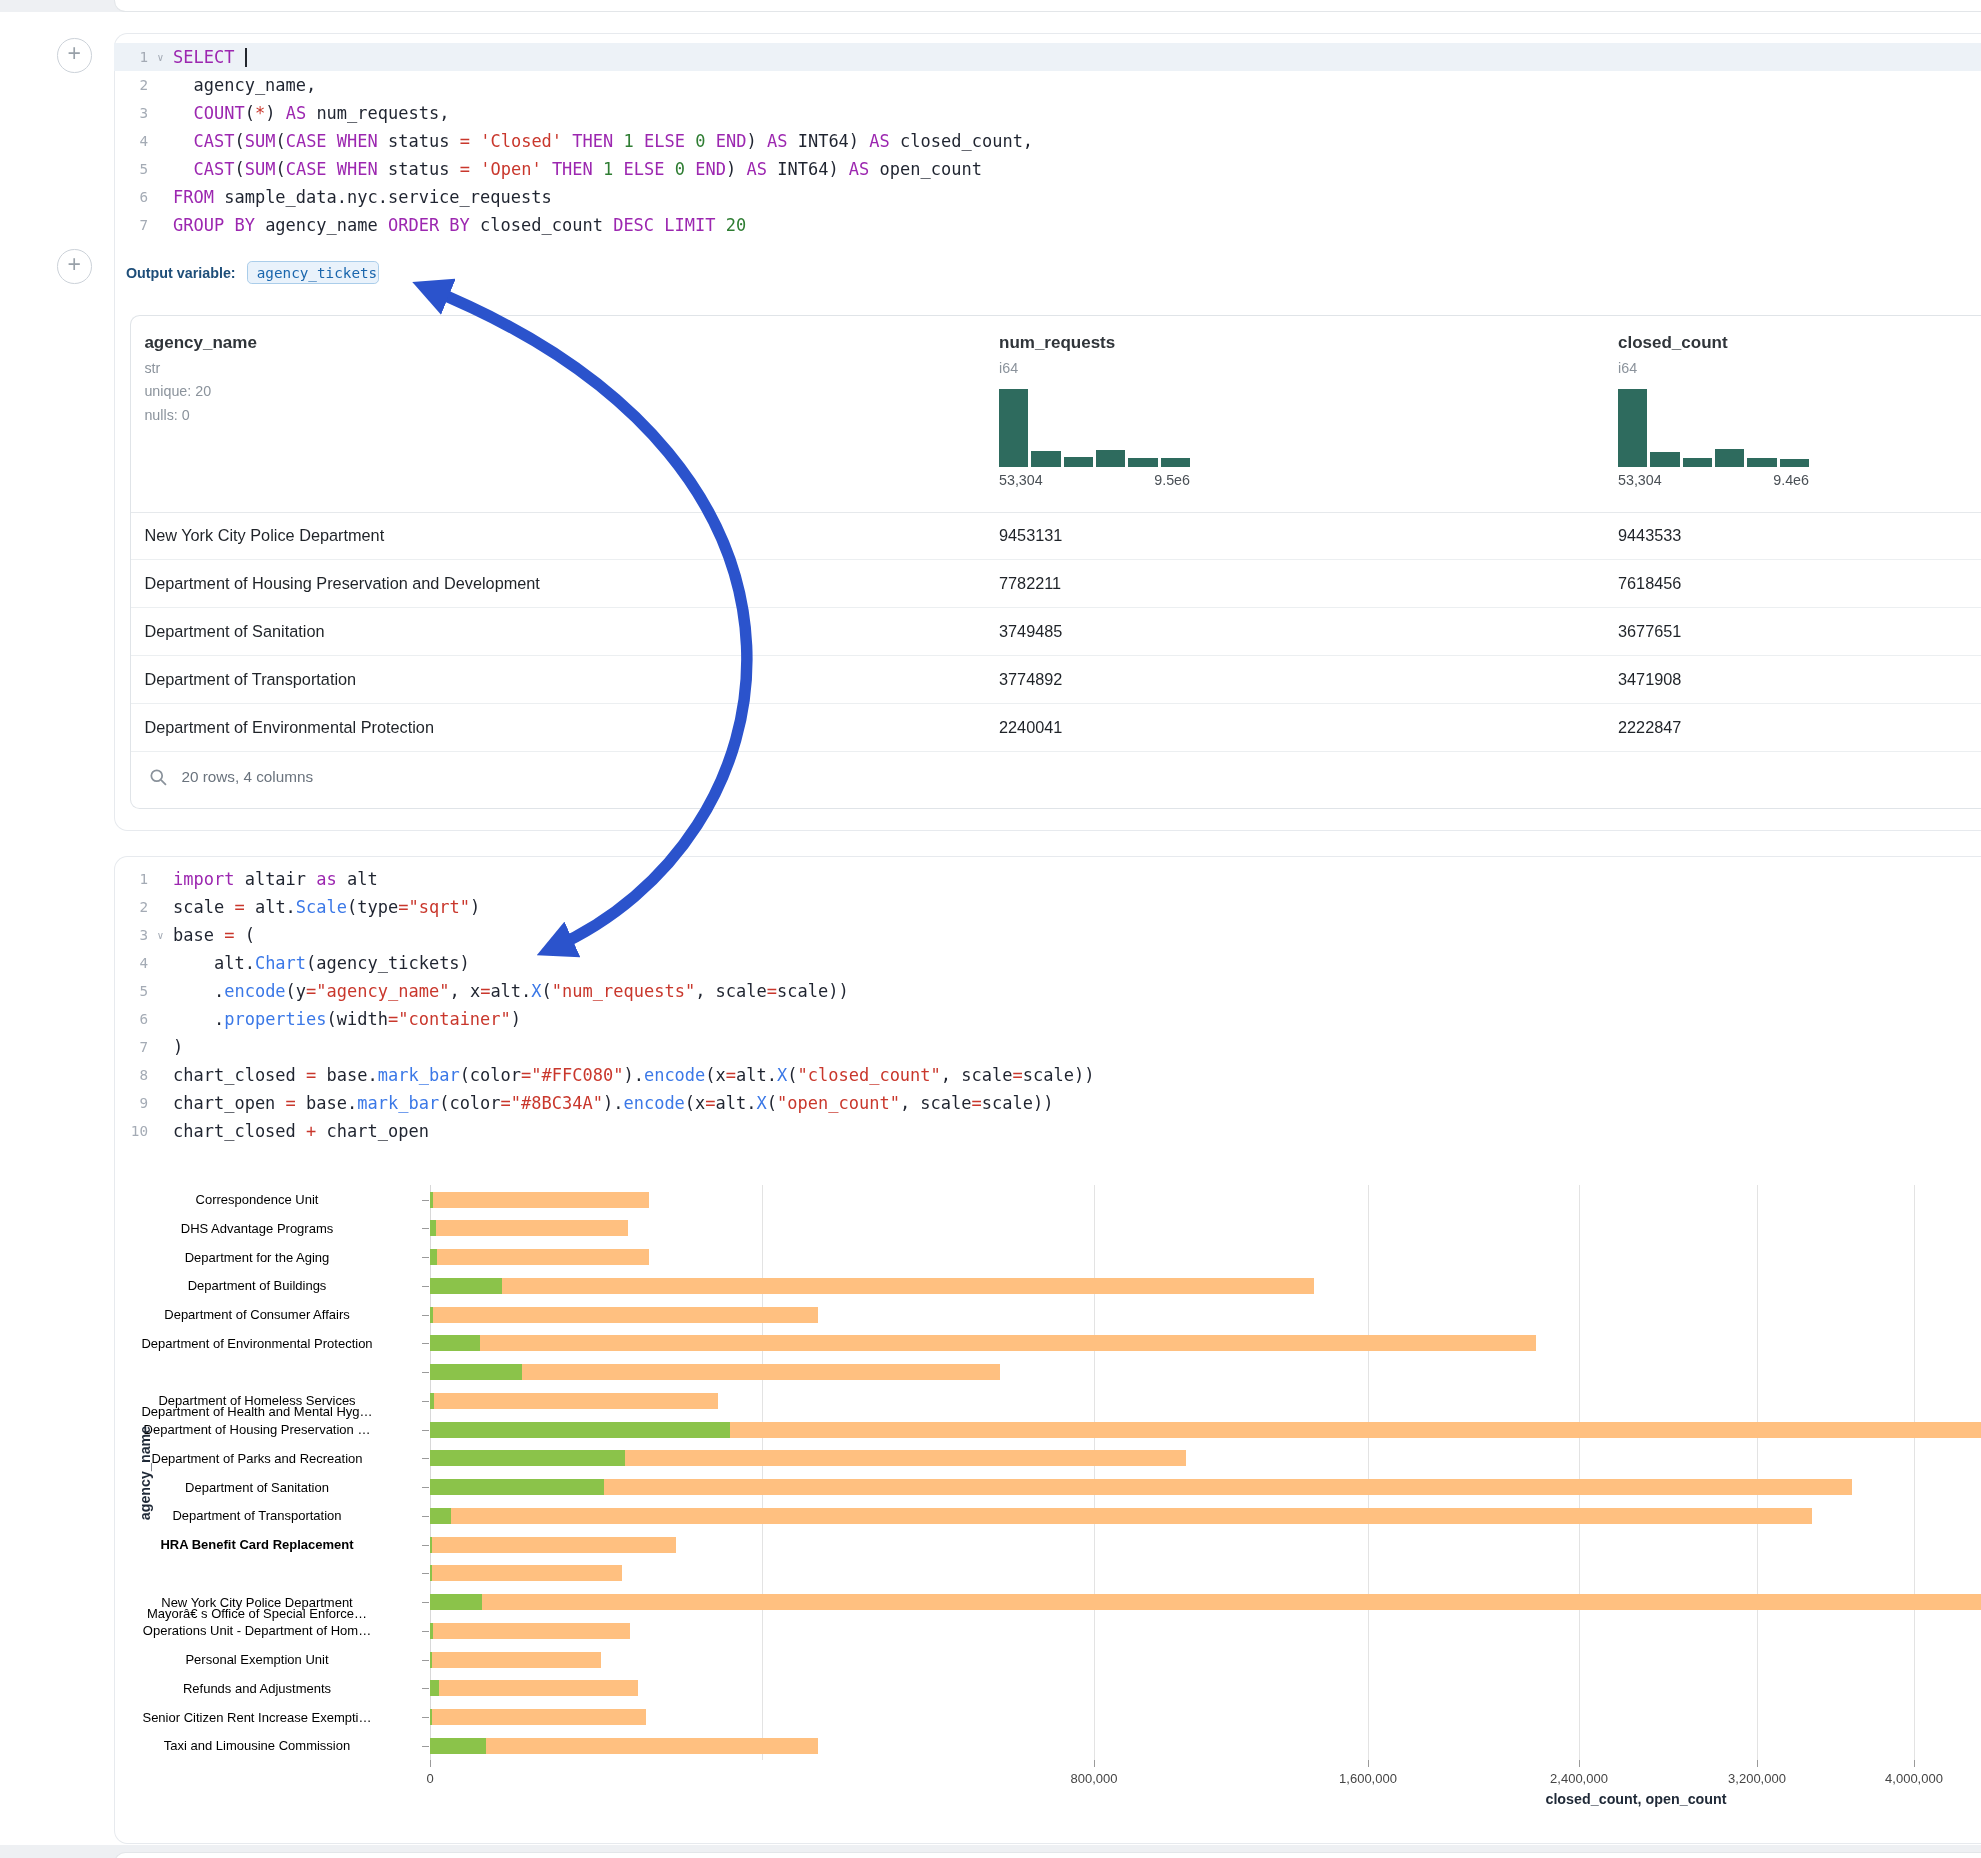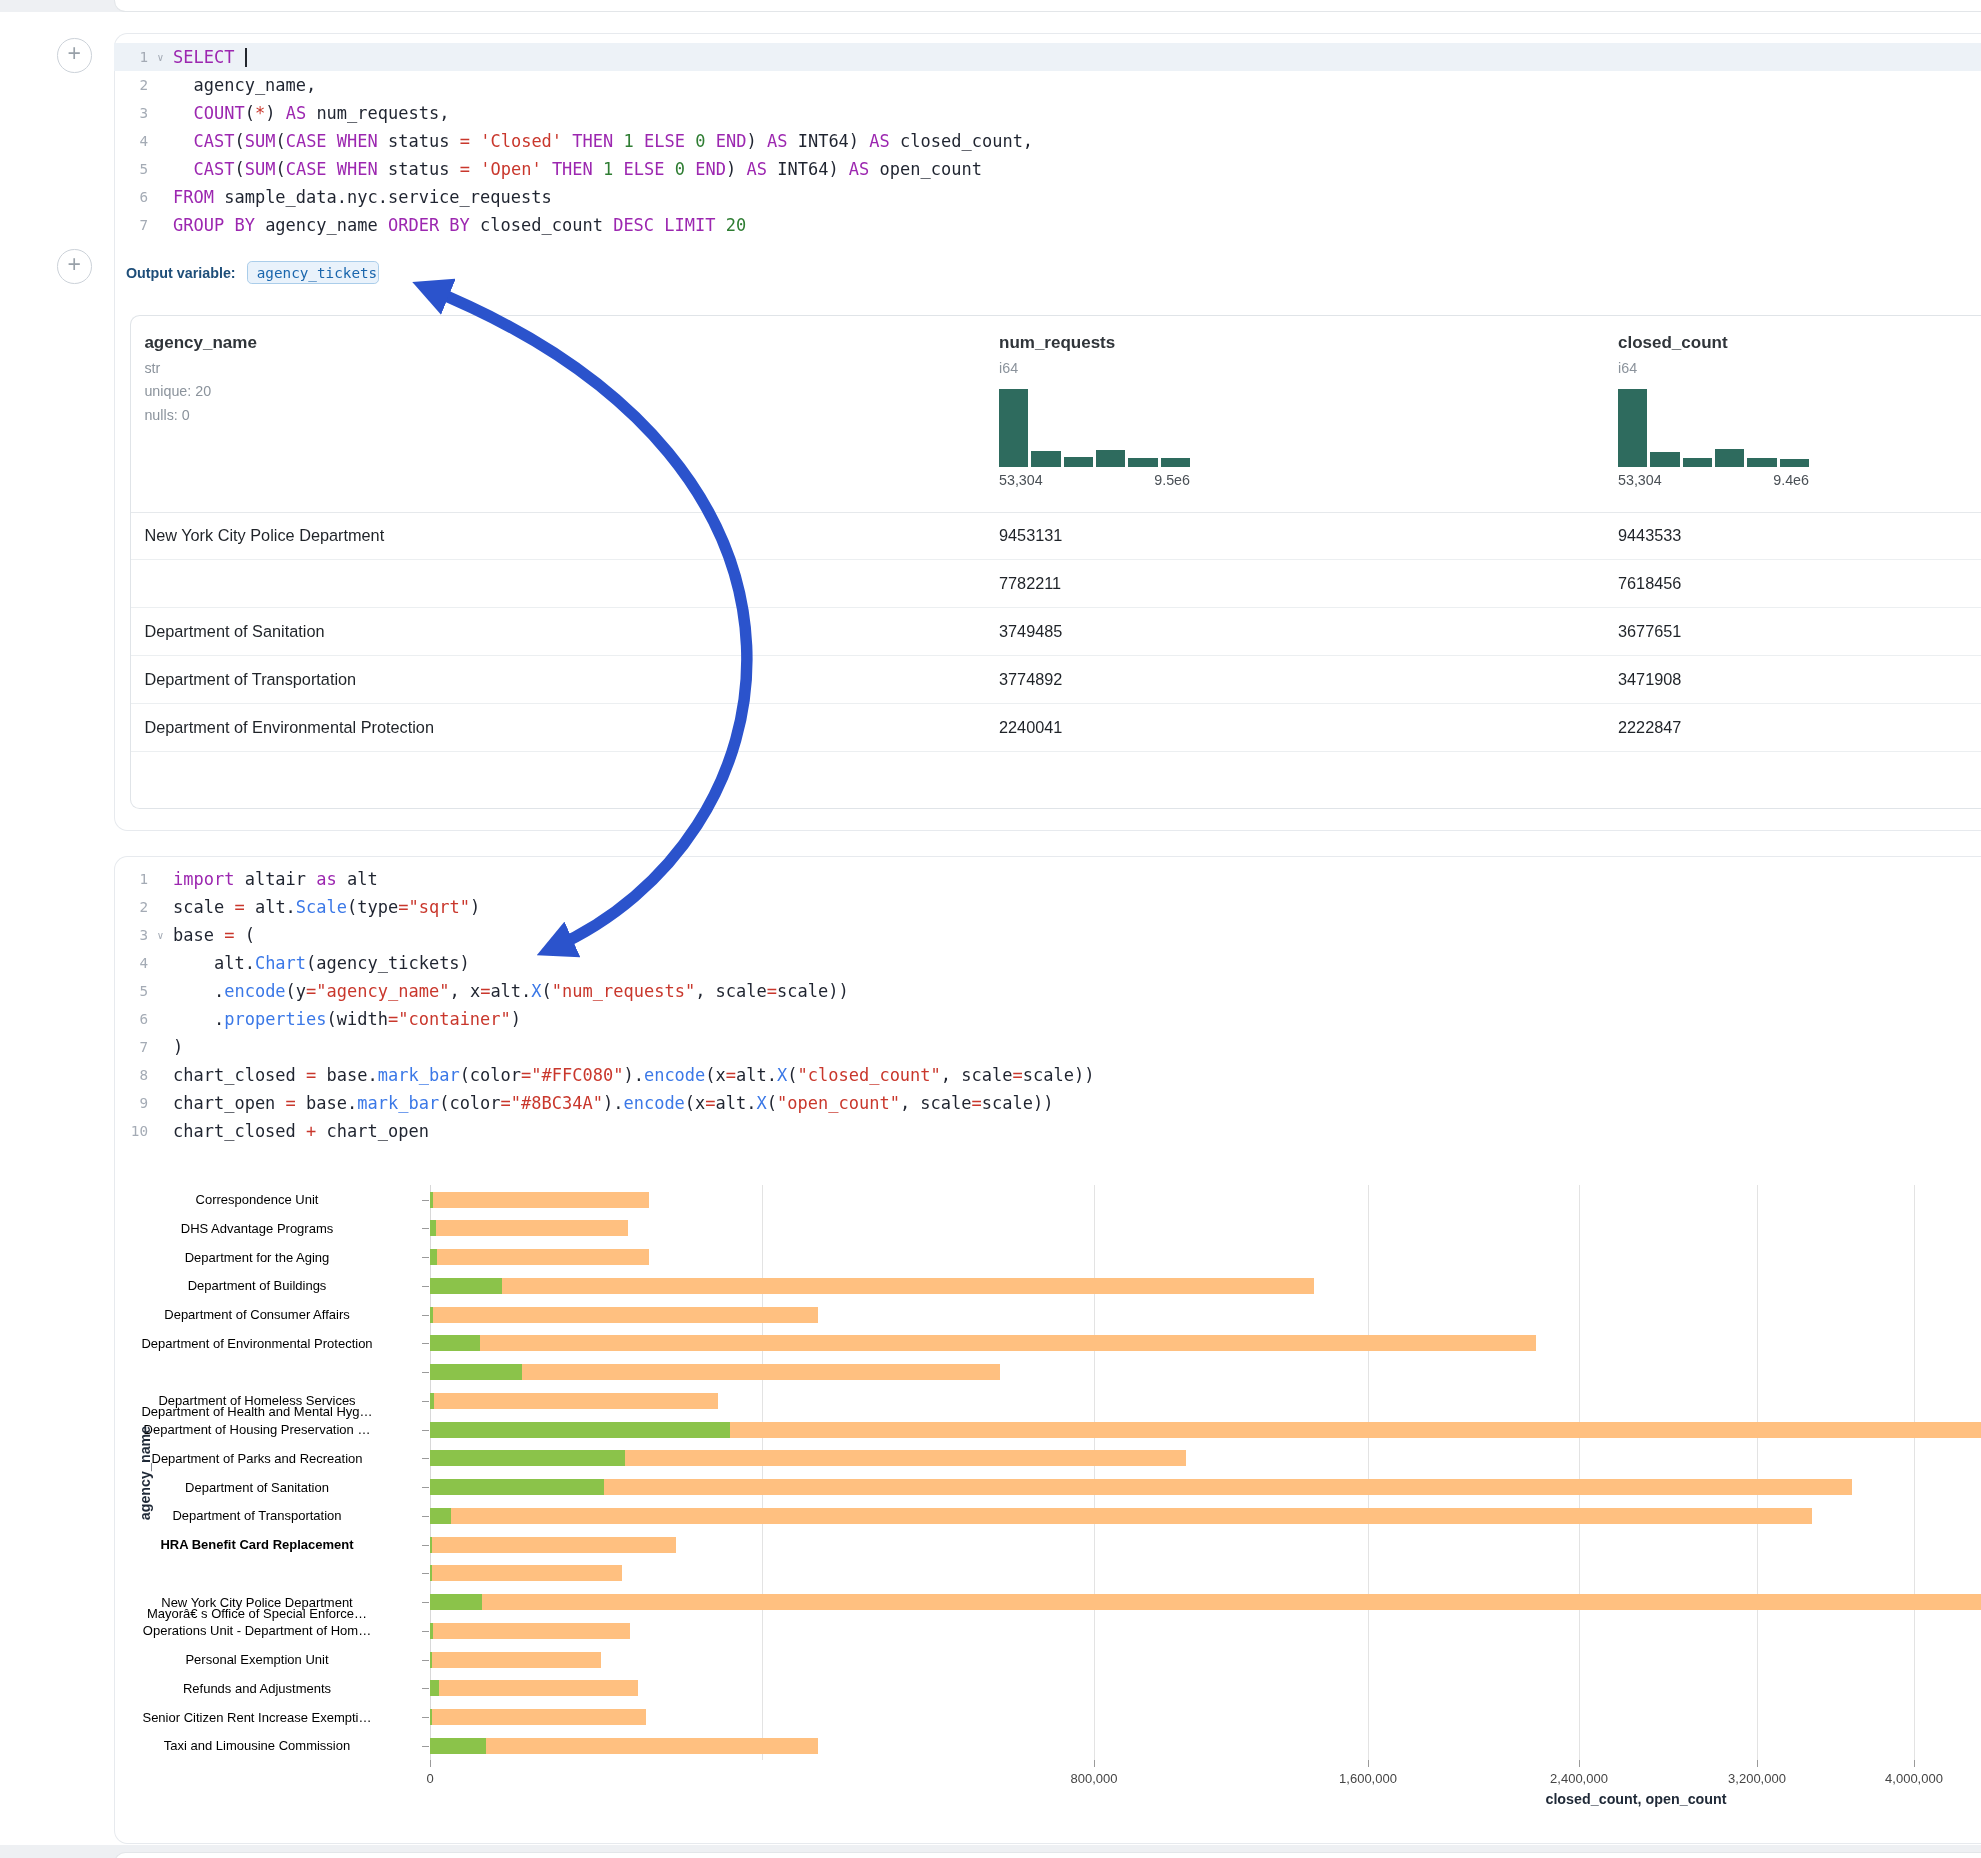--- a/index.html
+++ b/index.html
@@ -173,39 +173,47 @@
           </div>
         </div>
       </div>
     <div class="tbl-rows" id="tbl-rows">
         <div class="tbl-row">
           <div class="tbl-cell" style="left: 13.4px;">New York City Police Department</div>
           <div class="tbl-cell" style="left: 868px;">9453131</div>
           <div class="tbl-cell" style="left: 1487px;">9443533</div>
         </div>
         <div class="tbl-row">
+          <div class="tbl-cell" style="left: 13.4px;">Department of Housing Preservation and Development</div>
           <div class="tbl-cell" style="left: 868px;">7782211</div>
           <div class="tbl-cell" style="left: 1487px;">7618456</div>
         </div>
         <div class="tbl-row">
           <div class="tbl-cell" style="left: 13.4px;">Department of Sanitation</div>
           <div class="tbl-cell" style="left: 868px;">3749485</div>
           <div class="tbl-cell" style="left: 1487px;">3677651</div>
         </div>
         <div class="tbl-row">
           <div class="tbl-cell" style="left: 13.4px;">Department of Transportation</div>
           <div class="tbl-cell" style="left: 868px;">3774892</div>
           <div class="tbl-cell" style="left: 1487px;">3471908</div>
         </div>
         <div class="tbl-row">
           <div class="tbl-cell" style="left: 13.4px;">Department of Environmental Protection</div>
           <div class="tbl-cell" style="left: 868px;">2240041</div>
           <div class="tbl-cell" style="left: 1487px;">2222847</div>
         </div>
       </div>
+    <div class="tbl-footer">
+      <svg class="search-ic" width="21" height="21" viewBox="0 0 24 24">
+        <circle cx="10" cy="10" r="6.2" fill="none" stroke="#8a929b" stroke-width="2"></circle>
+        <line x1="14.8" y1="14.8" x2="20.5" y2="20.5" stroke="#8a929b" stroke-width="2"></line>
+      </svg>
+      <span>20 rows, 4 columns</span>
+    </div>
   </div>
 
   <div class="code-area py" id="py-code">
       <div class="code-line">
         <div class="gutter">1</div>
         <div class="fold"></div>
         <div class="code-text"><span class="tk-k">import</span><span class="tk-p"> altair </span><span class="tk-k">as</span><span class="tk-p"> alt</span></div>
       </div>
       <div class="code-line">
         <div class="gutter">2</div>

